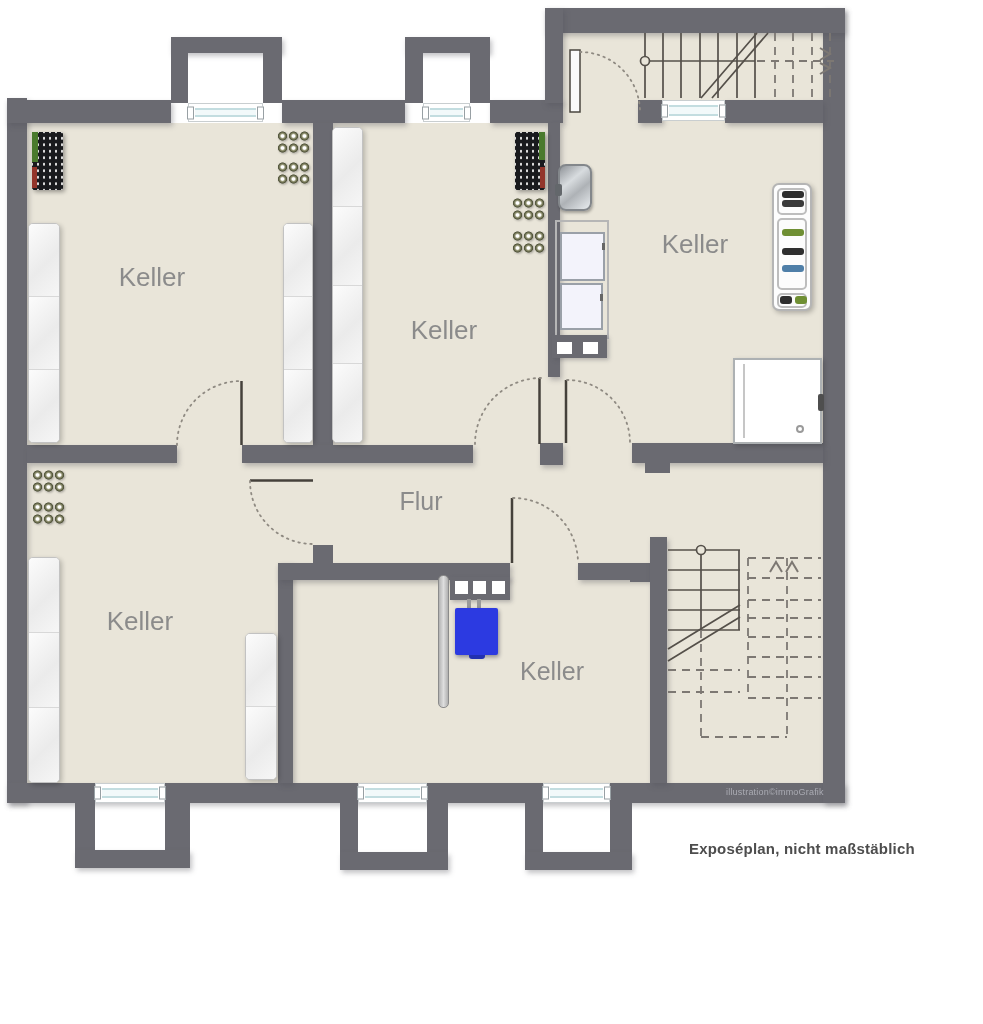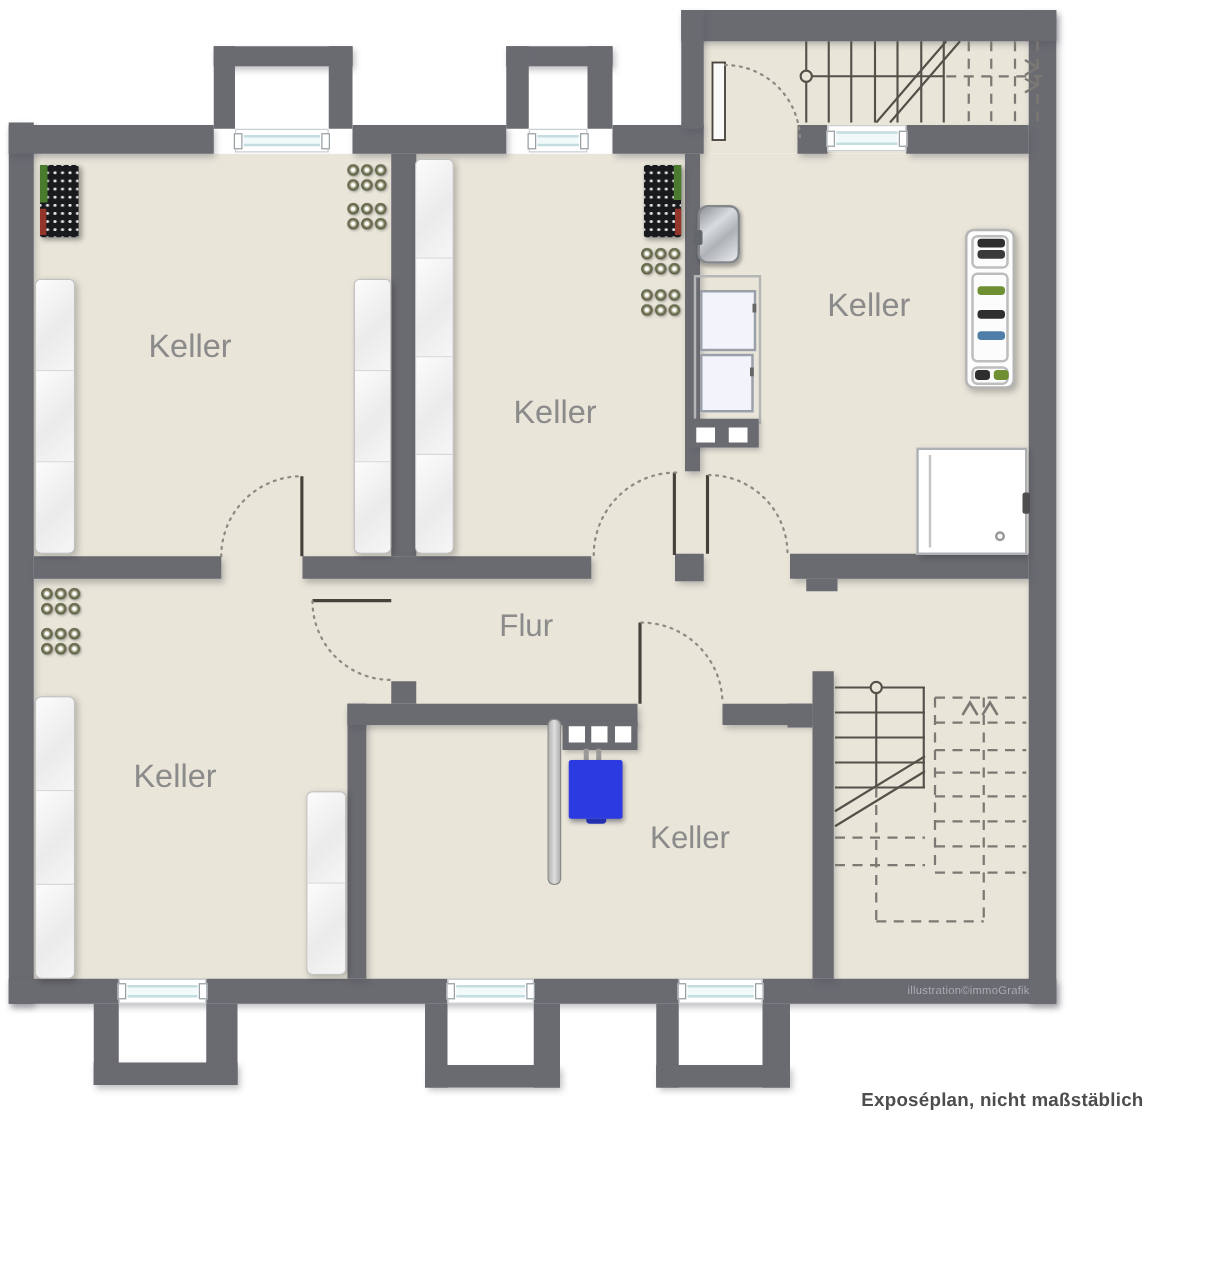--- a/index.html
+++ b/index.html
@@ -273,15 +273,15 @@
   </svg>
 
   <div class="room-label" style="left:152px;top:277px;font-size:26px;">Keller</div>
   <div class="room-label" style="left:444px;top:330px;font-size:26px;">Keller</div>
   <div class="room-label" style="left:695px;top:244px;font-size:26px;">Keller</div>
   <div class="room-label" style="left:421px;top:501px;font-size:25px;">Flur</div>
   <div class="room-label" style="left:140px;top:621px;font-size:26px;">Keller</div>
   <div class="room-label" style="left:552px;top:671px;font-size:25px;">Keller</div>
 
   <div class="watermark" style="left:726px;top:787px;">illustration©immoGrafik</div>
-  <div class="caption" style="left:689px;top:872px;">Exposéplan, nicht maßstäblich</div>
+  <div class="caption" style="left:689px;top:840px;">Exposéplan, nicht maßstäblich</div>
 
 </div>
 
 </body></html>

